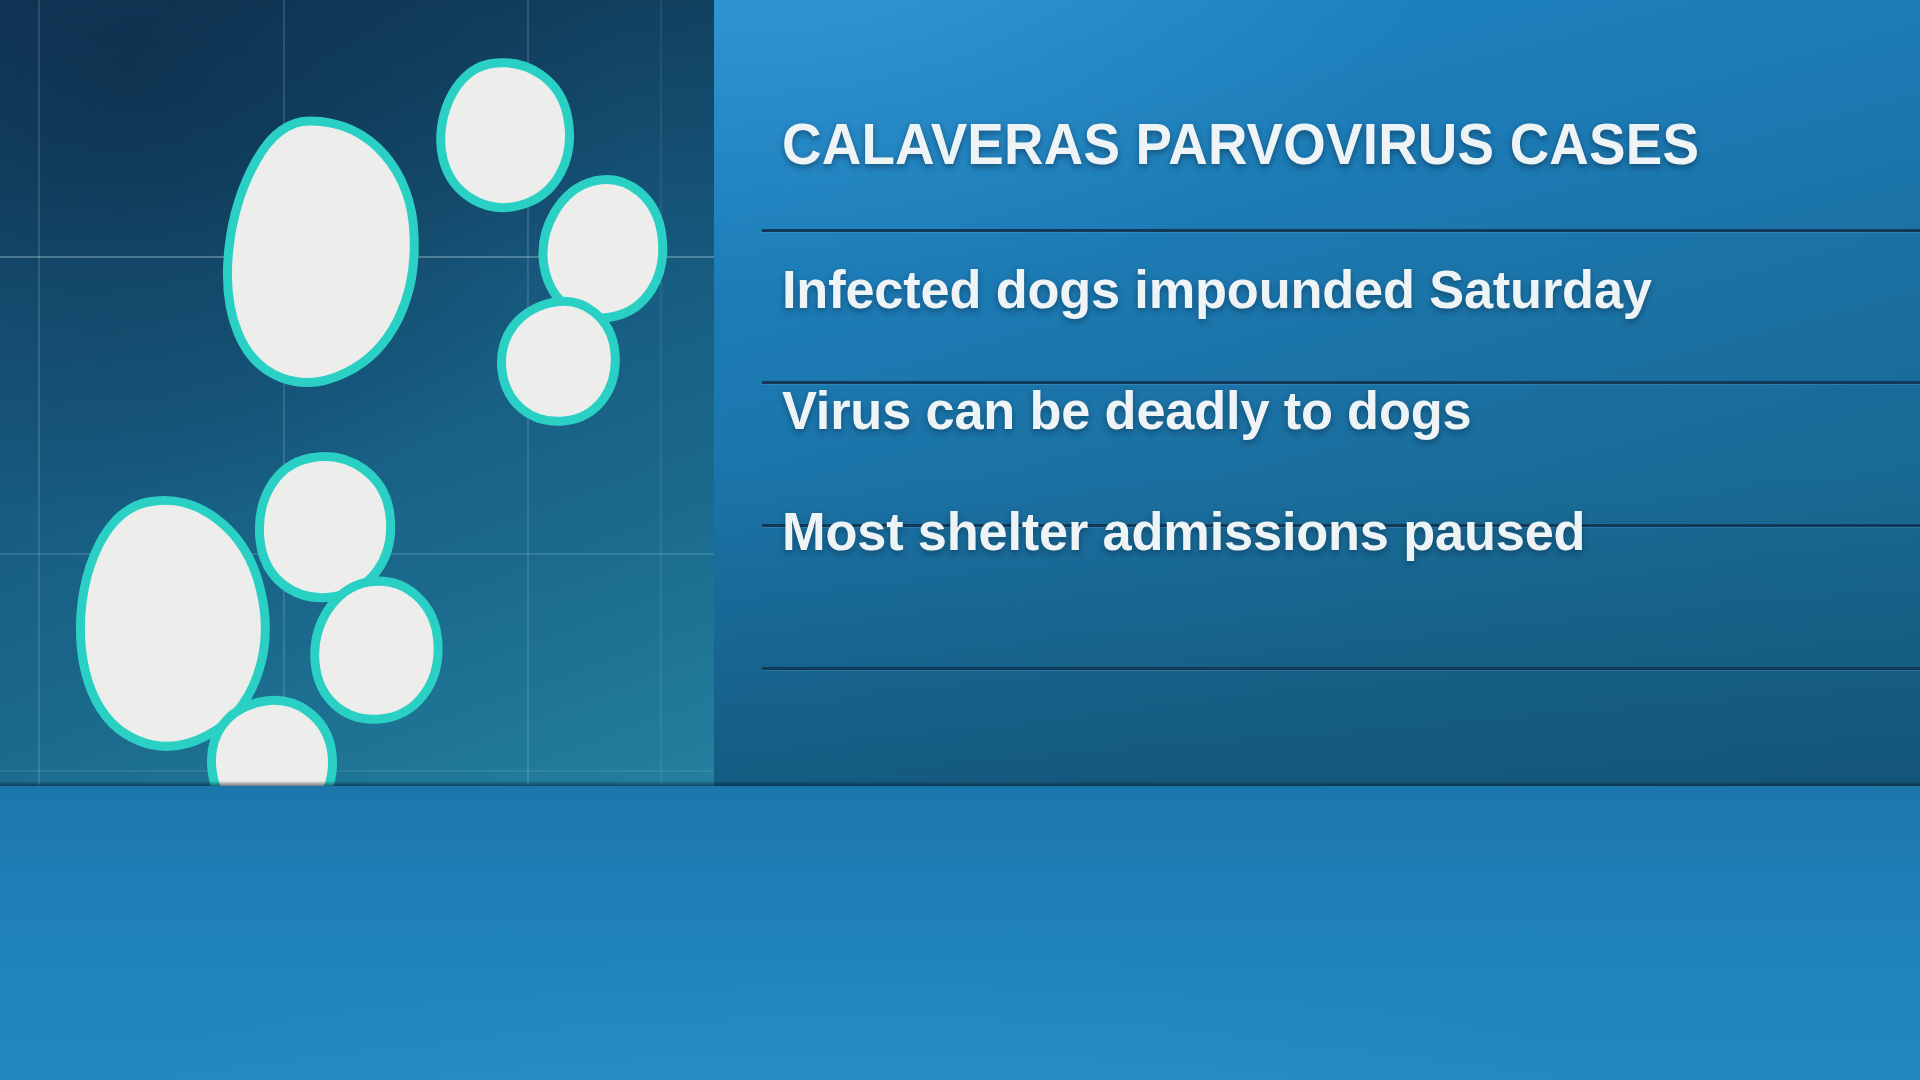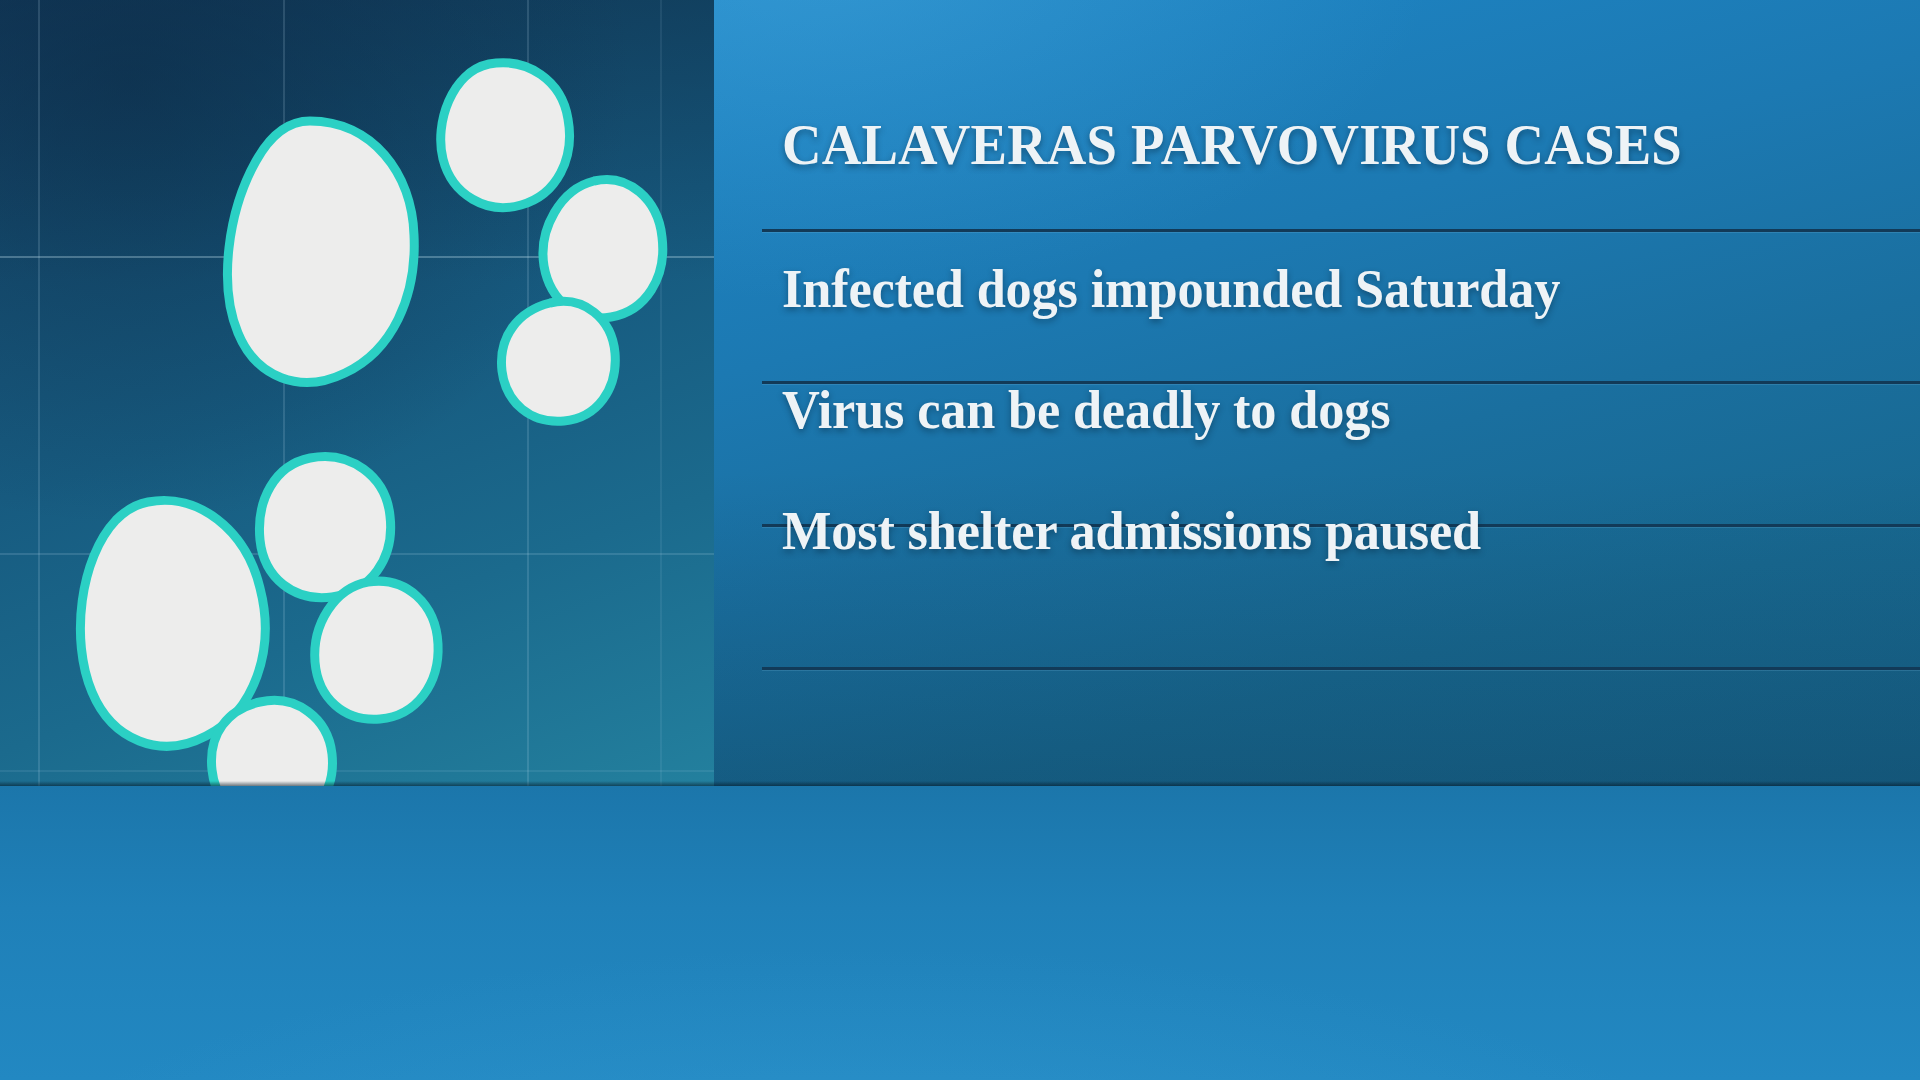--- a/index.html
+++ b/index.html
@@ -6,21 +6,21 @@
   html, body {
     margin: 0;
     padding: 0;
     background: #0b2b42;
   }
   #screen {
     position: relative;
     width: 1920px;
     height: 1080px;
     overflow: hidden;
-    font-family: Liberation Serif, serif;
+    font-family: Liberation Sans, sans-serif;
     background: #0d3a55;
   }
 
   
   .lower-backdrop {
     position: absolute;
     left: 0; top: 0;
     width: 1920px; height: 1080px;
     background:
       linear-gradient(180deg,

